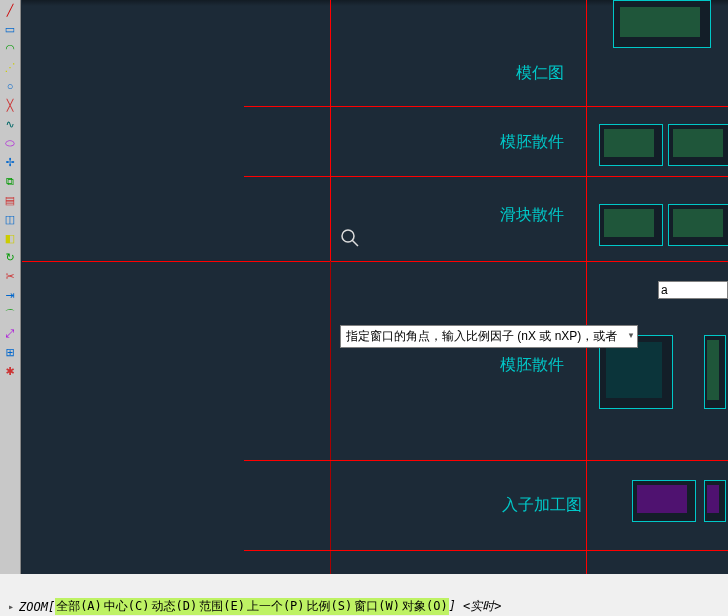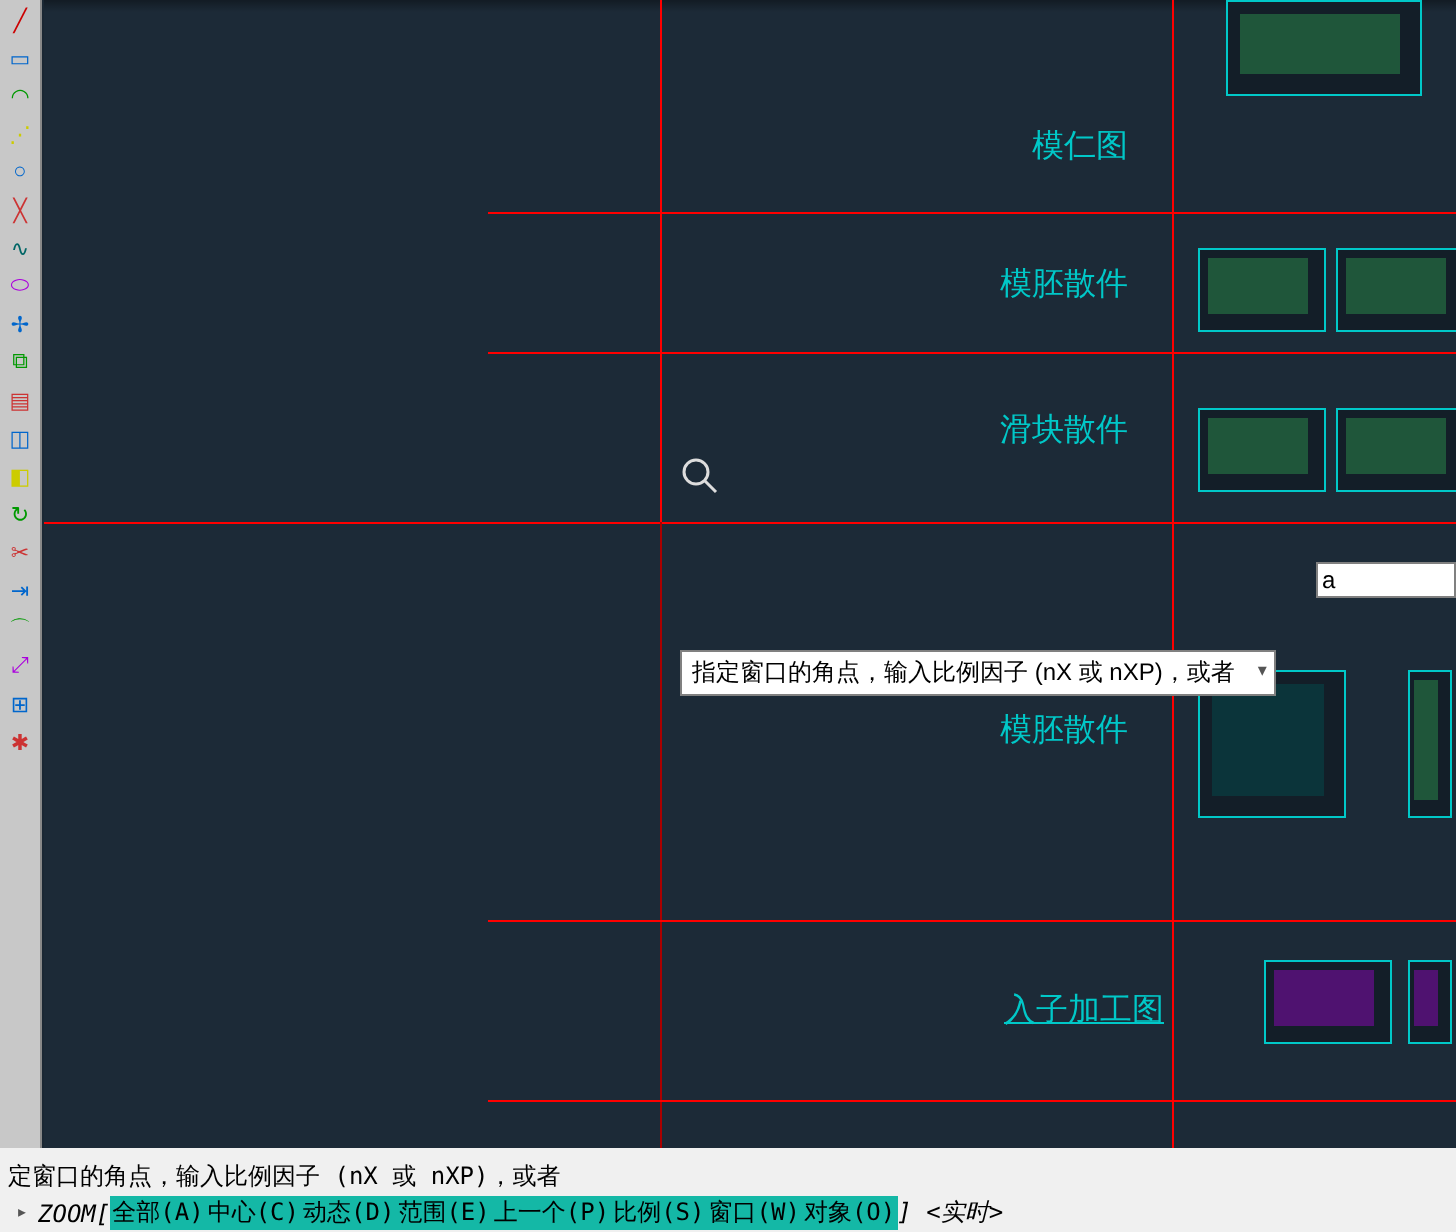--- a/index.html
+++ b/index.html
@@ -18,21 +18,21 @@
   .inner-deco { position:absolute; background:#3a5; opacity:.4; }
   .cursor-mag { position:absolute; left:318px; top:228px; width:20px; height:20px; }
   .tooltip { position:absolute; left:318px; top:281px; background:#ffffff; border:1px solid #808080; font-size:12px; padding:2px 20px 2px 5px; display:flex; align-items:flex-start;margin-top:44px; }
   .tooltip-arrow { position:absolute; right:4px; top:4px; font-size:9px; color:#555; }
   .cmd-input { position:absolute; left:636px; top:281px; width:70px; height:18px; background:#fff; border:1px solid #808080; font-size:12px; padding:0 2px; box-sizing:border-box; font-family:inherit; }
   .cmdbar { position:absolute; left:0; top:574px; width:728px; height:42px; background:#f0f0f0; font-size:12px; font-family:"SimSun",monospace; color:#000; }
   .cmdbar .line1 { position:absolute; left:4px; top:6px; white-space:nowrap; }
   .cmdbar .line2 { position:absolute; left:4px; top:24px; white-space:nowrap; display:flex; align-items:center; }
   .cmdarrow { display:inline-block; width:14px; height:14px; text-align:center; font-size:10px; line-height:14px; color:#555; margin-right:1px; }
   .cmdseg { display:inline-block;font-style:italic; }
-  .cmdopt { background:#14b8a6; padding:0 1px; }
+  .cmdopt { background:#bef264; padding:0 1px; }
   .shadow-t { position:absolute; left:0; top:0; width:100%; height:6px; background:linear-gradient(#000,transparent); opacity:.35; pointer-events:none; }
 </style>
 </head>
 <body>
 
 <div class="toolbar">
   <div class="tool-btn" style="color:#c00">╱</div>
   <div class="tool-btn" style="color:#06c">▭</div>
   <div class="tool-btn" style="color:#090">◠</div>
   <div class="tool-btn" style="color:#cc0">⋰</div>
@@ -64,21 +64,21 @@
 
   <div class="canvas-line hline" style="left:222px; top:106px; width:484px;"></div>
   <div class="canvas-line hline" style="left:222px; top:176px; width:484px;"></div>
   <div class="canvas-line hline" style="left:222px; top:460px; width:484px;"></div>
   <div class="canvas-line hline" style="left:222px; top:550px; width:484px;"></div>
 
   <div class="section-label" style="right:164px; top:63px;margin-left:44px;">模仁图</div>
   <div class="section-label" style="right:164px; top:132px;">模胚散件</div>
   <div class="section-label" style="right:164px; top:205px;">滑块散件</div>
   <div class="section-label" style="right:164px; top:355px;">模胚散件</div>
-  <div class="section-label" style="right:146px; top:495px;text-decoration:underline;">入子加工图</div>
+  <div class="section-label" style="right:146px; top:495px;">入子加工图</div>
 
   <div class="thumb big" style="left:591px; top:0; height:46px;">
     <div class="inner-deco" style="left:6px; top:6px; width:80px; height:30px;"></div>
   </div>
   <div class="thumb small" style="left:577px; top:124px;">
     <div class="inner-deco" style="left:4px; top:4px; width:50px; height:28px;"></div>
   </div>
   <div class="thumb small" style="left:646px; top:124px;">
     <div class="inner-deco" style="left:4px; top:4px; width:50px; height:28px;"></div>
   </div>
@@ -110,21 +110,20 @@
 
   <div class="tooltip">
     <span>指定窗口的角点，输入比例因子 (nX 或 nXP)，或者</span>
     <span class="tooltip-arrow">▾</span>
   </div>
 
   <input class="cmd-input" value="a" style="">
 </div>
 
 <div class="cmdbar">
-  <div class="line1">定窗口的角点，输入比例因子 (nX 或 nXP)，或者</div>
   <div class="line2">
     <span class="cmdarrow">▸</span>
     <span class="cmdseg"> ZOOM </span>
     <span class="cmdseg">[</span>
     <span class="cmdopt">全部(A)</span>
       <span> </span>
     <span class="cmdopt">中心(C)</span>
       <span> </span>
     <span class="cmdopt">动态(D)</span>
       <span> </span>

